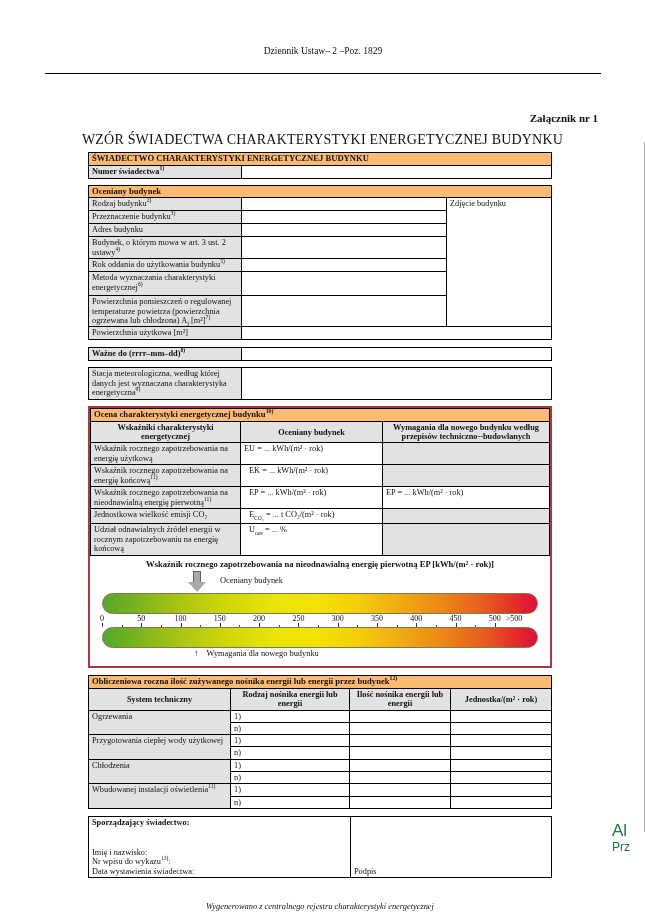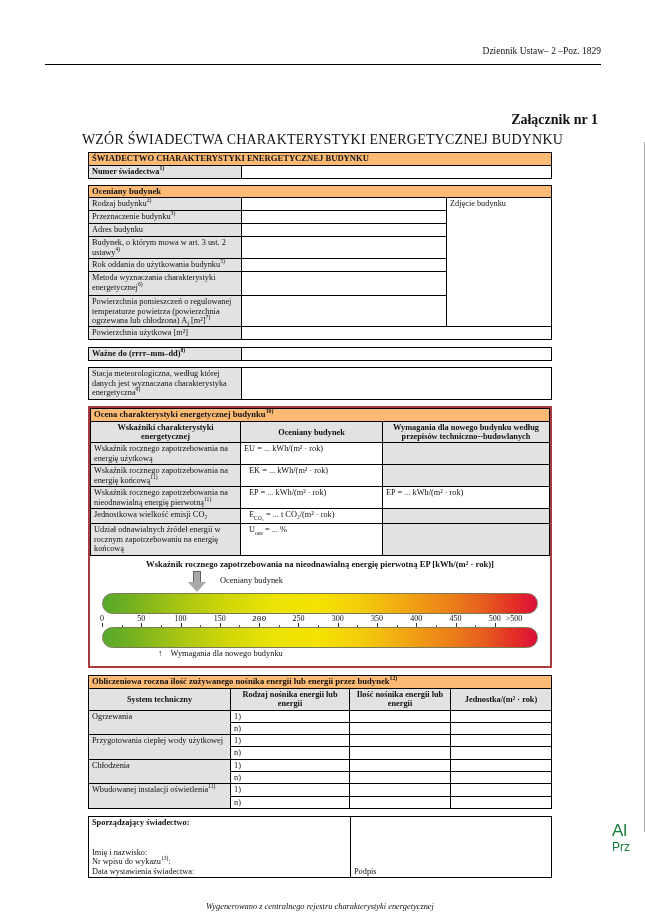--- a/index.html
+++ b/index.html
@@ -5,25 +5,25 @@
   * { box-sizing: border-box; margin: 0; padding: 0; }
   html,body { background:#ffffff; }
   .page {
     position: relative; width: 645px; height: 914px; background: #ffffff;
     font-family: "Liberation Serif", "DejaVu Serif", serif; color:#111;
     overflow: hidden;
   }
   
   .pghead {
     position:absolute; top:46px; left:45px; width:556px;
-    display:flex; justify-content:flex-end; font-size:9.5px;
-    border-bottom:1.3px solid #000; padding-bottom:8px;
+    display:flex; justify-content:center; font-size:9.5px;
+    border-bottom:1.3px solid #000; padding-bottom:17px;
   }
   .annot { position:absolute; top:80px; right:46px; text-align:left; font-size:8.4px; line-height:1.25; }
-  .zal   { position:absolute; top:112px; right:47px; font-size:14px; font-weight:bold; }
+  .zal   { position:absolute; top:112px; right:47px; font-size:11px; font-weight:bold; }
   .doctitle { position:absolute; top:132px; left:0; width:100%; text-align:center; font-size:14px; letter-spacing:0.2px; }
 
   .form { position:absolute; top:152px; left:88px; width:464px; }
 
   table { width:100%; border-collapse:collapse; table-layout:fixed; }
   td, th { border:1px solid #000; font-size:8.3px; font-weight:normal; text-align:left; vertical-align:top; padding:1px 3px; line-height:1.12; }
   .bar-title { background:#fdba74; font-weight:bold; font-size:8.6px; }
   .lbl { background:#e2e2e2; }
   .dis { background:#e2e2e2; }
   .b { font-weight:bold; }
@@ -52,21 +52,21 @@
   .dnarrow { position:absolute; left:86px; top:0; width:18px; height:21px; }
   .dnarrow .sh { width:8px; height:11px; background:#a9a9a9; border:1px solid #606060; border-bottom:none; margin:0 auto; }
   .dnarrow .hd { width:0; height:0; border-left:9px solid transparent; border-right:9px solid transparent; border-top:10px solid #a9a9a9; }
   .arlab { position:absolute; left:118px; top:5px; font-size:8.4px; }
   .energy-bar { height:21px; border-radius:11px; border:1px solid #7a7a55;
     background:linear-gradient(90deg,#55a82c,#f2e205,#e00b2e); }
   .axis { position:relative; height:13px; }
   .ticklabel { position:absolute; top:0; transform:translateX(-50%); font-size:8px; white-space:nowrap; }
   .tickmark { position:absolute; bottom:0; width:1px; height:4px; background:#333; }
   .tickmark.minor { height:2.5px; background:#555; }
-  .btmrow { margin-left:56px; font-size:8.4px; height:13px; }
+  .btmrow { margin-left:92px; font-size:8.4px; height:13px; }
   .uparr { font-size:9px; margin-right:8px; }
 
   
   .issuer td { height:54px; position:relative; }
   .issuer .sp { display:block; height:13px; }
   .podpis { position:absolute; left:3px; bottom:1px; }
 
   .footer { text-align:center; font-style:italic; font-size:8.4px; margin-top:24px; }
 
   .wm { position:absolute; left:612px; top:822px; color:#15803d; font-family:"Liberation Sans","DejaVu Sans",sans-serif; line-height:1.1; }
@@ -260,21 +260,21 @@
             <span class="tickmark minor" style="left: 67.5676%;"></span>
             <span class="tickmark" style="left: 72.0721%;"></span>
             <span class="tickmark minor" style="left: 76.5766%;"></span>
             <span class="tickmark" style="left: 81.0811%;"></span>
             <span class="tickmark minor" style="left: 85.5856%;"></span>
             <span class="tickmark" style="left: 90.0901%;"></span>
             <span class="ticklabel" style="left: 0%;">0</span>
             <span class="ticklabel" style="left: 9.00901%;">50</span>
             <span class="ticklabel" style="left: 18.018%;">100</span>
             <span class="ticklabel" style="left: 27.027%;">150</span>
-            <span class="ticklabel" style="left: 36.036%; font-family: Liberation Mono, monospace;">200</span>
+            <span class="ticklabel" style="left: 36.036%;">200</span>
             <span class="ticklabel" style="left: 45.045%;">250</span>
             <span class="ticklabel" style="left: 54.0541%;">300</span>
             <span class="ticklabel" style="left: 63.0631%;">350</span>
             <span class="ticklabel" style="left: 72.0721%;">400</span>
             <span class="ticklabel" style="left: 81.0811%;">450</span>
             <span class="ticklabel" style="left: 90.0901%;">500</span>
             <span class="ticklabel" style="left: 94.5%;">&gt;500</span>
           </div>
         <div class="energy-bar" style="background: linear-gradient(90deg, rgb(85, 168, 44) 0%, rgb(118, 178, 31) 7%, rgb(166, 196, 20) 17%, rgb(207, 214, 6) 28%, rgb(236, 228, 5) 40%, rgb(244, 226, 3) 50%, rgb(244, 205, 11) 59%, rgb(241, 169, 19) 69%, rgb(236, 132, 24) 79%, rgb(230, 92, 32) 88%, rgb(226, 45, 39) 95%, rgb(221, 15, 60) 100%);"></div>
         <div class="btmrow">

